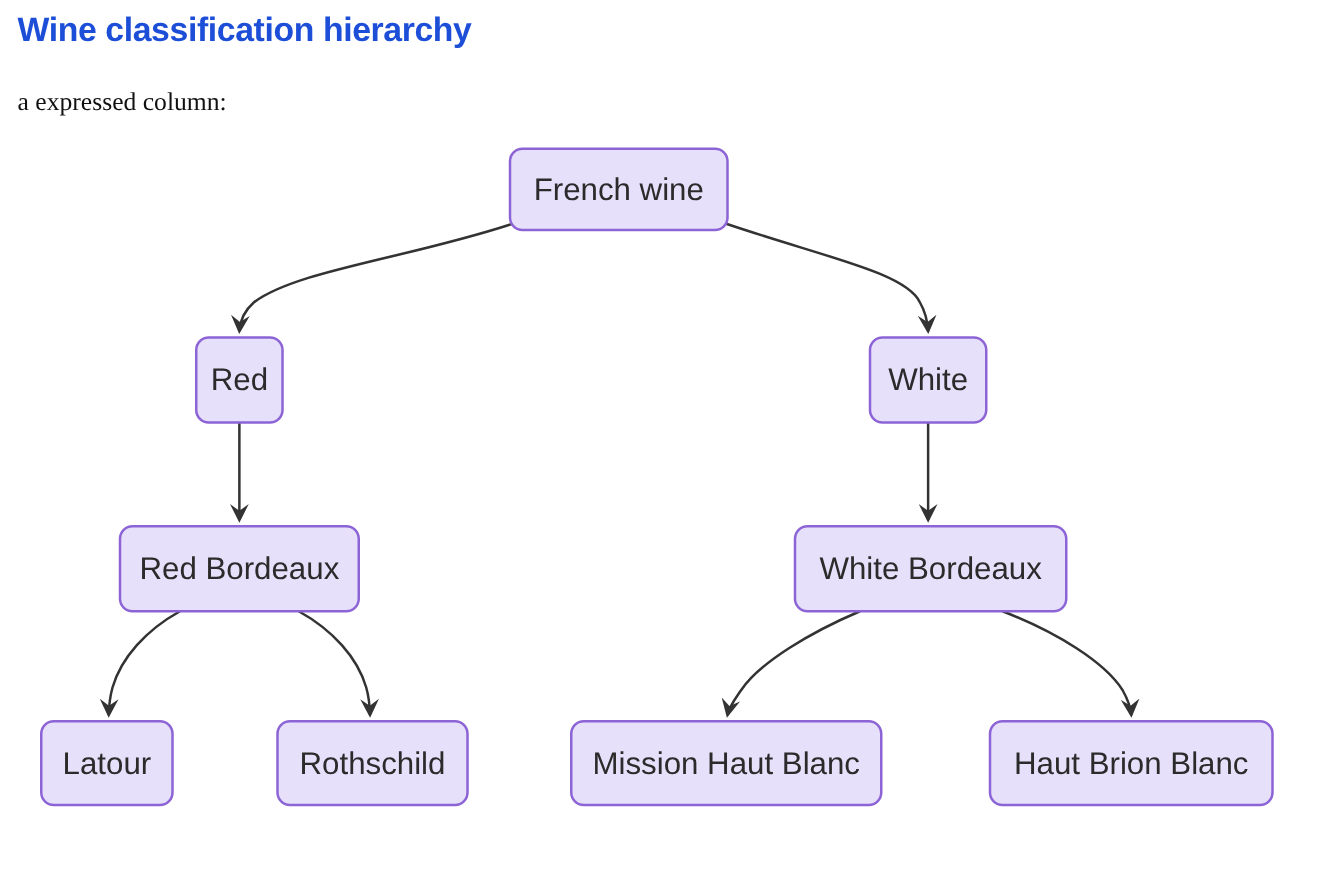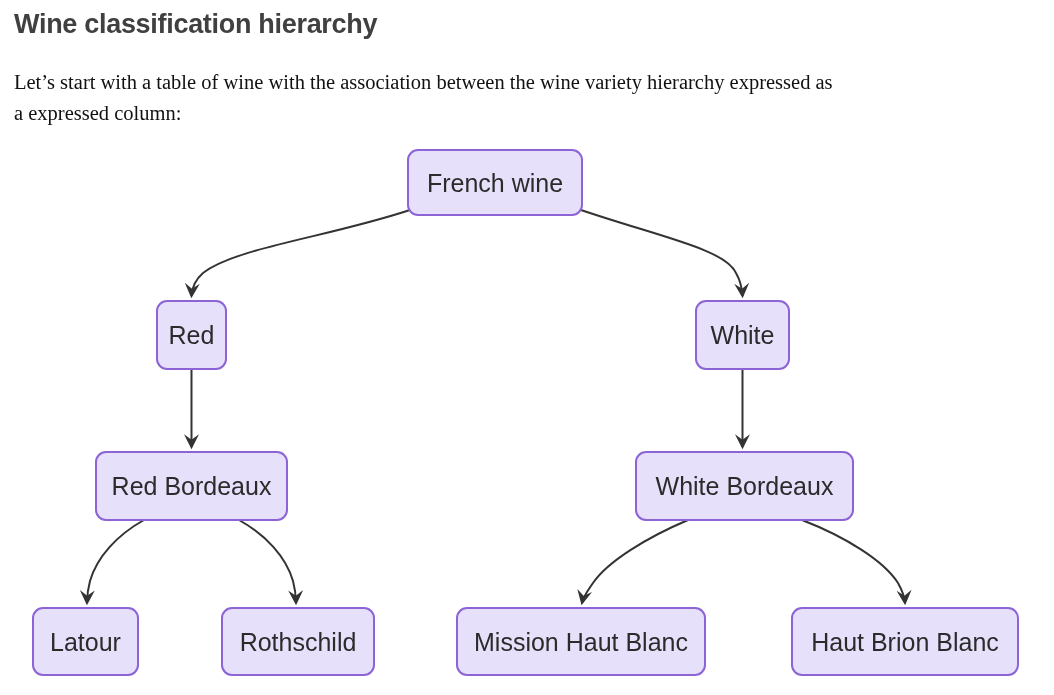--- a/index.html
+++ b/index.html
@@ -15,21 +15,21 @@
   .page {
     padding: 8px 14px 0 14px;
   }
   .page-title {
     margin: 0;
     font-family: "Liberation Sans", sans-serif;
     font-weight: 700;
     font-size: 27px;
     line-height: 1.25;
     letter-spacing: -0.3px;
-    color: #404040;
+    color: #1d4ed8;
   }
   .intro {
     margin: 25px 0 0 0;
     font-family: "Liberation Serif", serif;
     font-size: 20.5px;
     line-height: 1.52;
     color: #111111;
   }
   .intro .line { display: block; }
   .diagram {
@@ -55,21 +55,20 @@
   }
 </style>
 </head>
 <body>
 
 <div class="page">
 
   <h1 class="page-title">Wine classification hierarchy</h1>
 
   <p class="intro">
-    <span class="line">Let’s start with a table of wine with the association between the wine variety hierarchy expressed as</span>
     <span class="line">a expressed column:</span>
   </p>
 
   <svg class="diagram" width="1040" height="540" viewBox="0 0 1040 540" xmlns="http://www.w3.org/2000/svg">
 
     <defs>
       <marker id="arrowhead" viewBox="0 0 10 10" refX="8.5" refY="5" markerUnits="userSpaceOnUse" markerWidth="17" markerHeight="15" orient="auto">
         <path d="M 0 0 L 10 5 L 0 10 L 3.6 5 Z" fill="#333333"></path>
       </marker>
     </defs>

